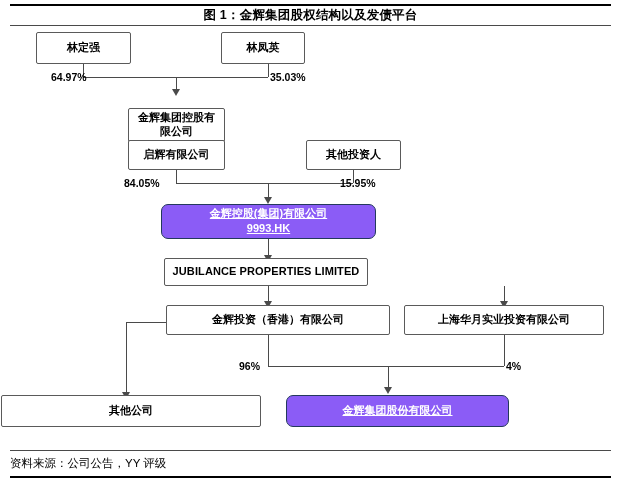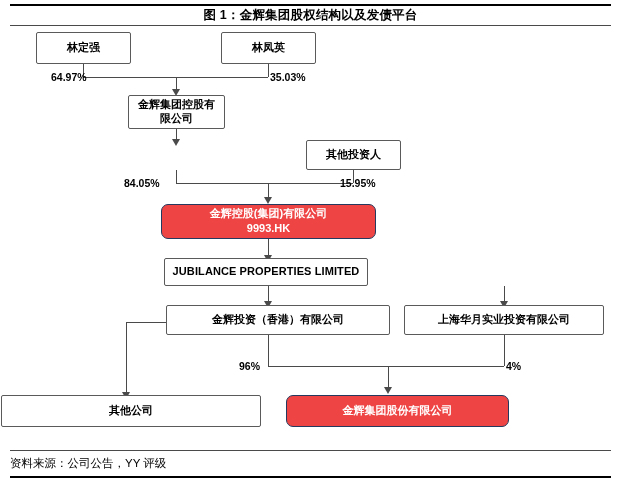--- a/index.html
+++ b/index.html
@@ -46,24 +46,25 @@
     display:flex;align-items:center;justify-content:center;
     text-align:center;
     font-size:11px;font-weight:bold;color:#000000;
     line-height:1.25;
     padding:0 4px;
   }
   .node.latin{
     font-size:11px;letter-spacing:0.1px;
   }
   .node.filled{
-    background:#ef4444;
+    background:#8b5cf6;
     border:1px solid #24395d;
     color:#ffffff;
     border-radius:7px;
+    text-decoration:underline;
   }
 
   
   .ln{position:absolute;background:#4a4a4a;}
   .ln.v{width:1px;}
   .ln.h{height:1px;}
   .arrow{
     position:absolute;
     width:0;height:0;
     border-left:4px solid transparent;
@@ -134,28 +135,31 @@
   <div class="pct" style="left:270px;top:71px;">35.03%</div>
   <div class="pct" style="left:124px;top:177px;">84.05%</div>
   <div class="pct" style="left:340px;top:177px;">15.95%</div>
   <div class="pct" style="left:239px;top:360px;">96%</div>
   <div class="pct" style="left:506px;top:360px;">4%</div>
 
   <div class="node" style="left:36px;top:32px;width:95px;height:32px;">
     <span>林定强</span>
   </div>
 
-  <div class="node" style="left:221px;top:32px;width:95px;height:32px;">
+  <div class="node" style="left:221px;top:32px;width:84px;height:32px;">
     <span>林凤英</span>
   </div>
 
-  <div class="node" style="left:128px;top:95px;width:97px;height:34px;">
+  <div class="node" style="left:128px;top:108px;width:97px;height:34px;">
     <span>金辉集团控股有限公司</span>
   </div>
 
+  <div class="node" style="left:128px;top:140px;width:97px;height:30px;">
+    <span>启辉有限公司</span>
+  </div>
 
   <div class="node" style="left:306px;top:140px;width:95px;height:30px;">
     <span>其他投资人</span>
   </div>
 
   <div class="node filled" style="left:161px;top:204px;width:215px;height:35px;flex-direction:column;gap:1px;">
     <span>金辉控股(集团)有限公司</span>
     <span>9993.HK</span>
   </div>
 

